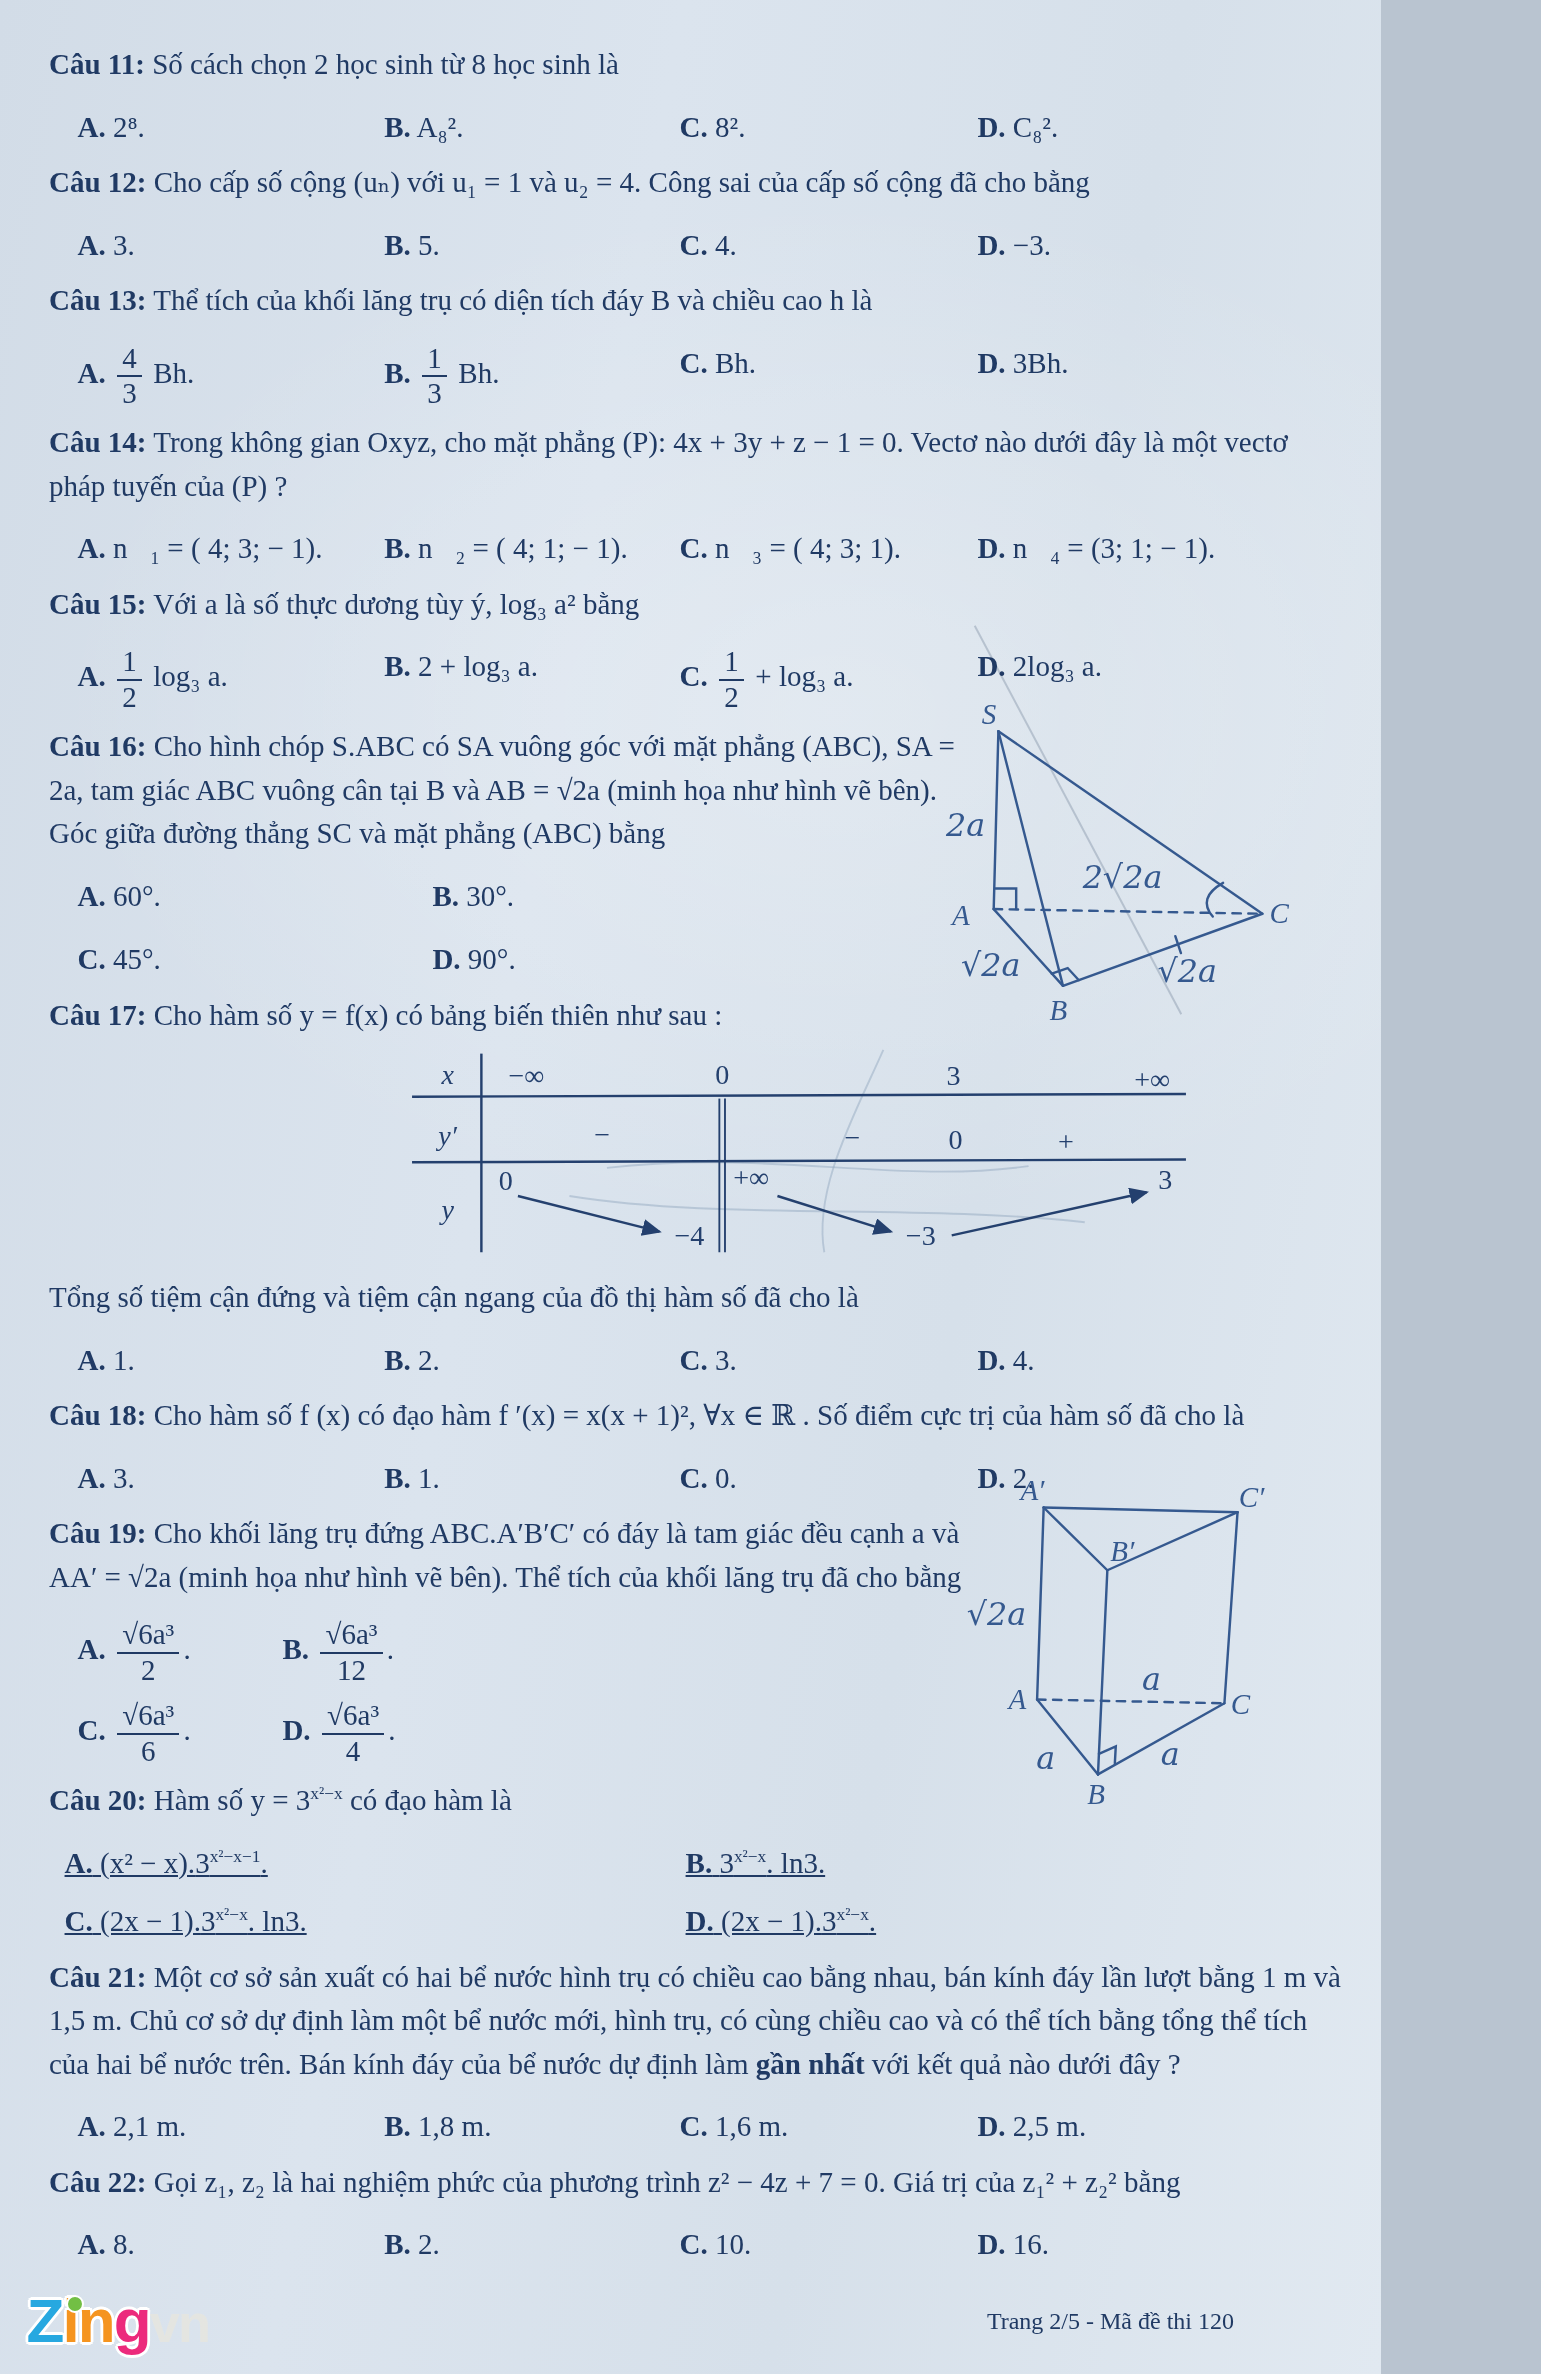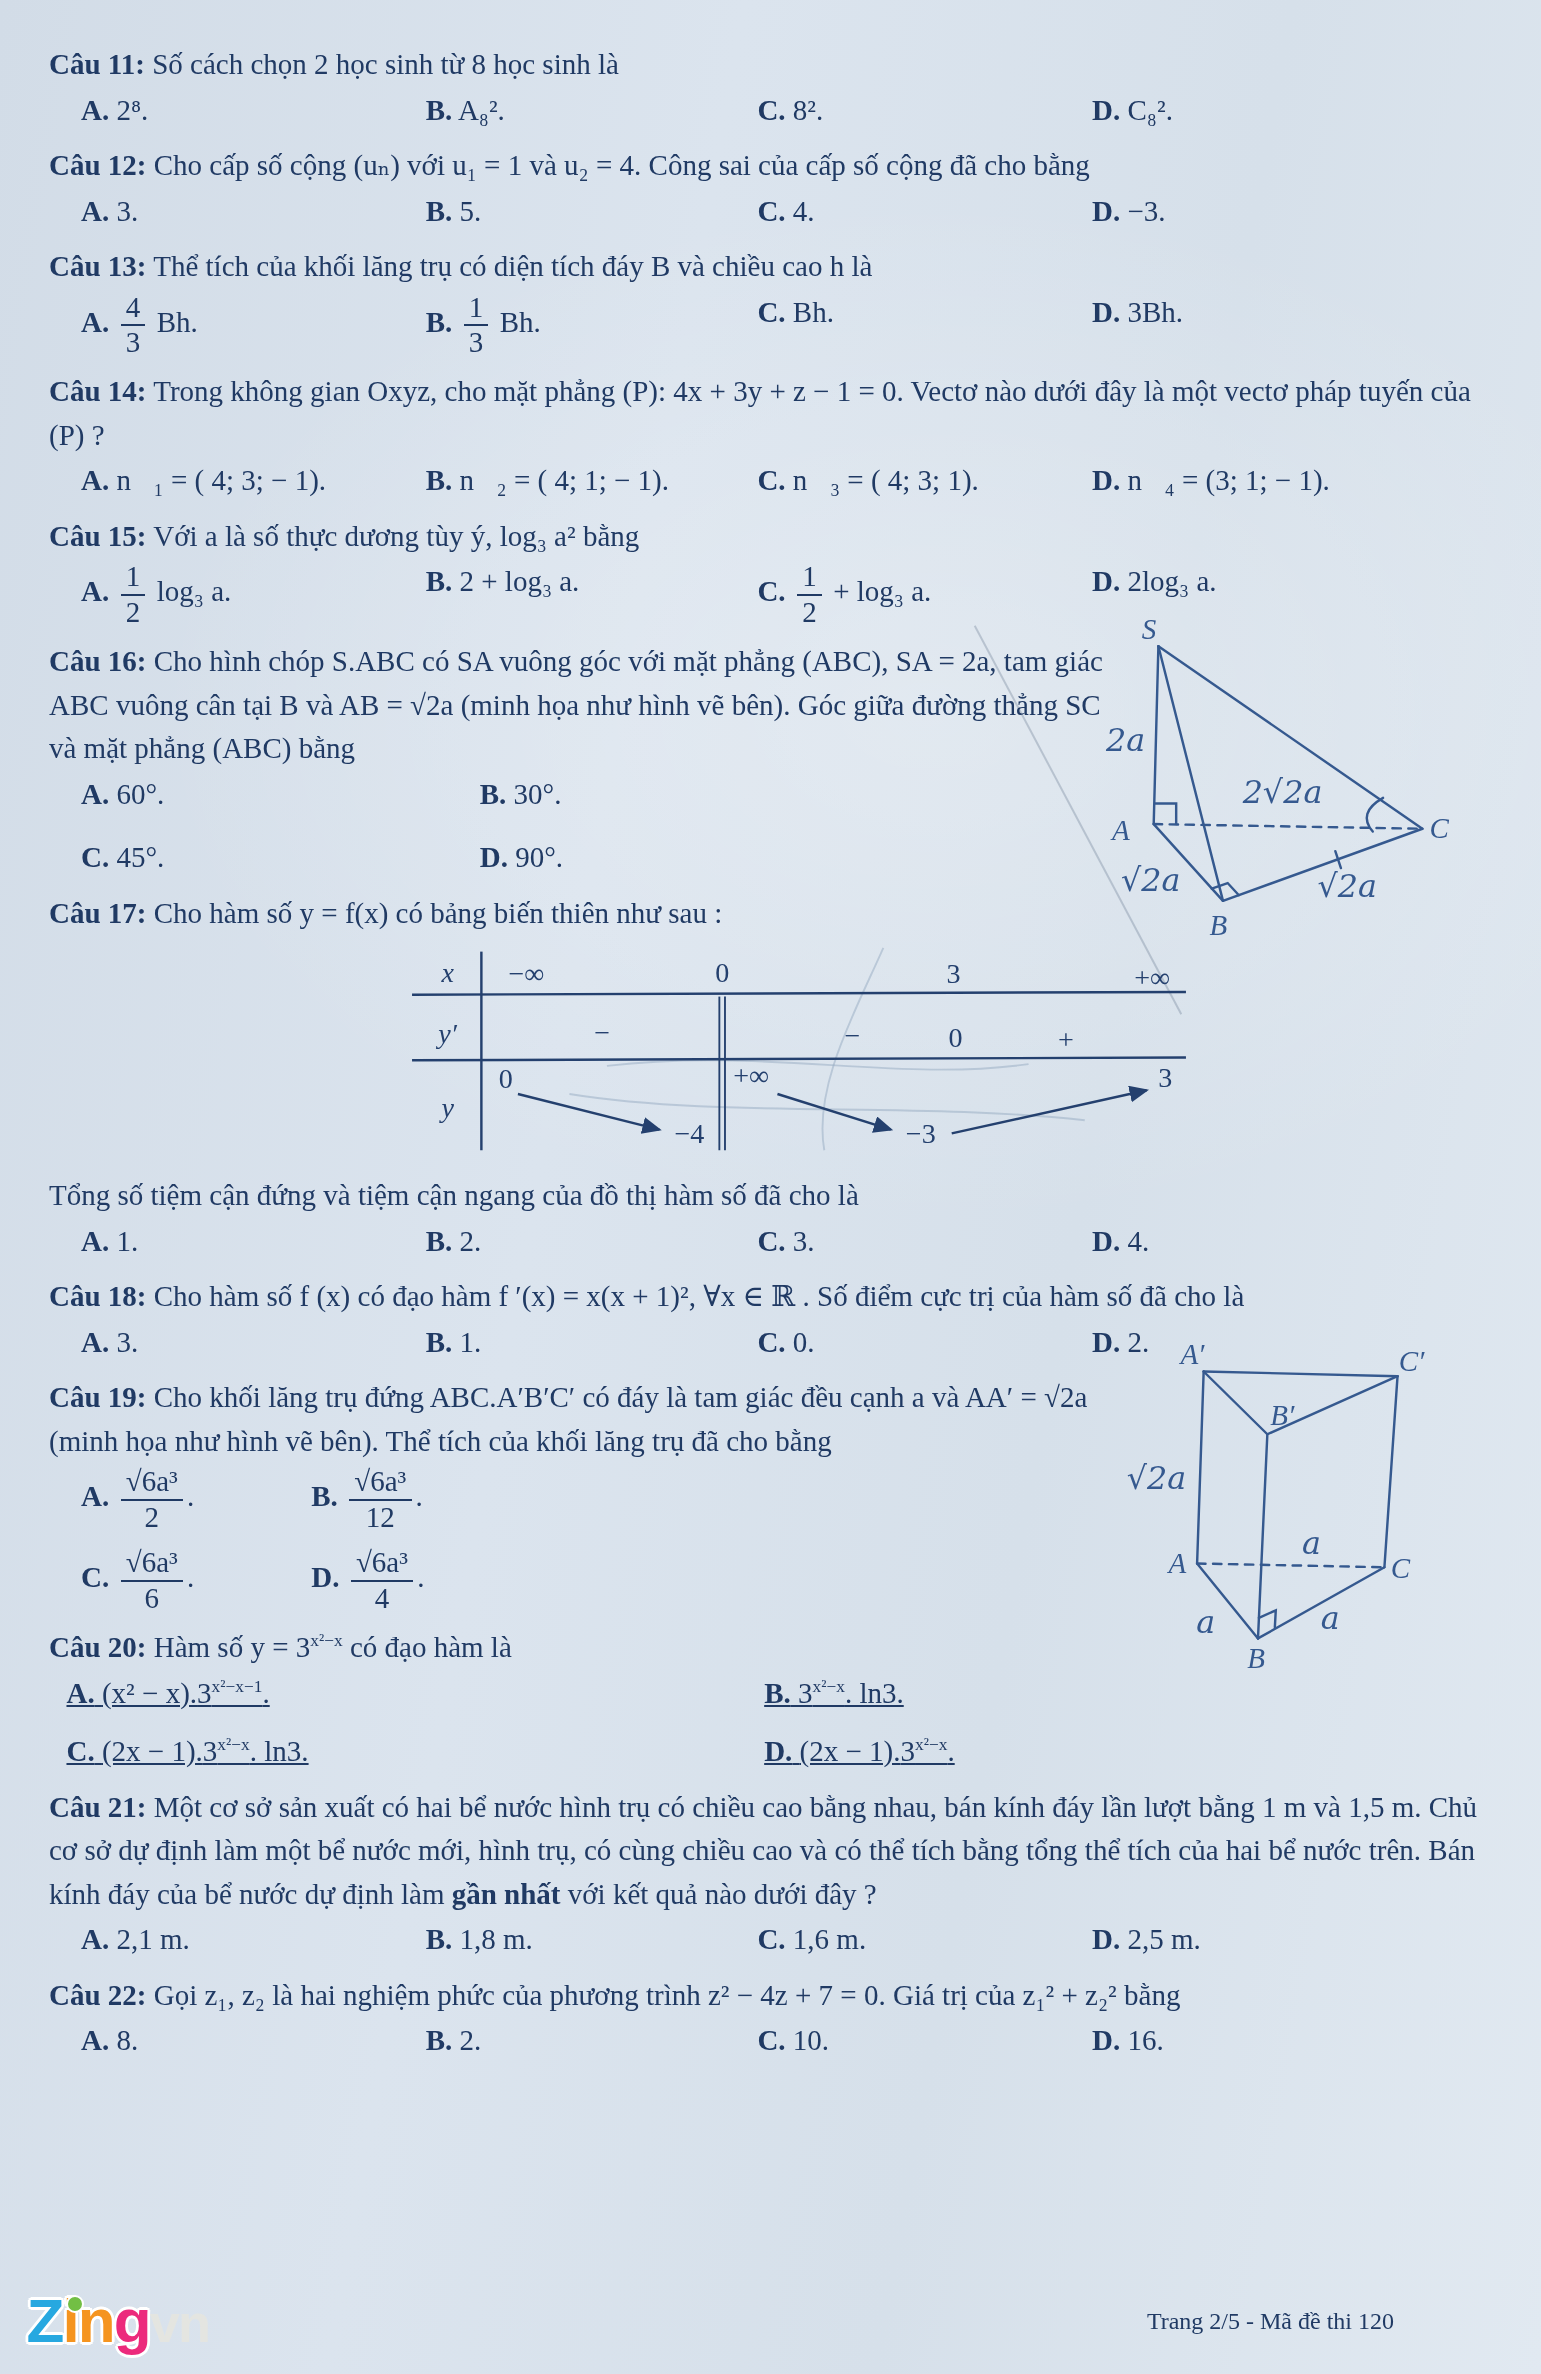--- a/index.html
+++ b/index.html
@@ -1,33 +1,33 @@
 <!DOCTYPE html>
 <html style="font-size:15px"><head>
 <meta charset="utf-8">
 <style>
   html,body{margin:0;padding:0;background:#b9c4d0;}
   .page{
     position:relative;
-    width:1541px;height:2374px;
+    width:1381px;height:2374px;
     box-sizing:border-box;
     overflow:hidden;
     padding:43px 36px 0 49px;
     display:flex;flex-direction:column;
     background:
       radial-gradient(1124px 750px at 60% 30%, rgba(255,255,255,.25), rgba(255,255,255,0) 70%),
       linear-gradient(100deg,#d2dce7 0%,#dbe4ee 38%,#d6e0ea 66%,#e1e9f1 100%);
     color:#203a64;
     font-family:"Liberation Serif","DejaVu Serif",serif;
     font-size:29px;line-height:1.5;
   }
   .q{margin-bottom:12px;position:relative;}
   .qt{margin:0;}
   .ql{font-weight:bold;}
-  .opts{margin-top:2px;}
+  .opts{margin-top:19px;}
   .g4{display:grid;grid-template-columns:24.2% 23.3% 23.5% 1fr;padding-left:2.2%;}
   .g2{display:grid;grid-template-columns:28% 1fr;padding-left:2.2%;row-gap:20px;}
   .g2n{display:grid;grid-template-columns:25.5% 1fr;padding-left:2.2%;row-gap:13px;width:62%;}
   .g2w{display:grid;grid-template-columns:48.5% 1fr;padding-left:1.2%;row-gap:15px;text-decoration:underline;}
   .opt b{font-weight:bold;}
   .opt{white-space:nowrap;}
   sup{font-size:.6em;line-height:0;}
   .frac{display:inline-flex;flex-direction:column;align-items:center;vertical-align:middle;line-height:1.12;margin:0 .14em;}
   .frac .num{padding:0 .18em 0.9px;border-bottom:2.3px solid #203a64;}
   .pr390{padding-right:370px;}

